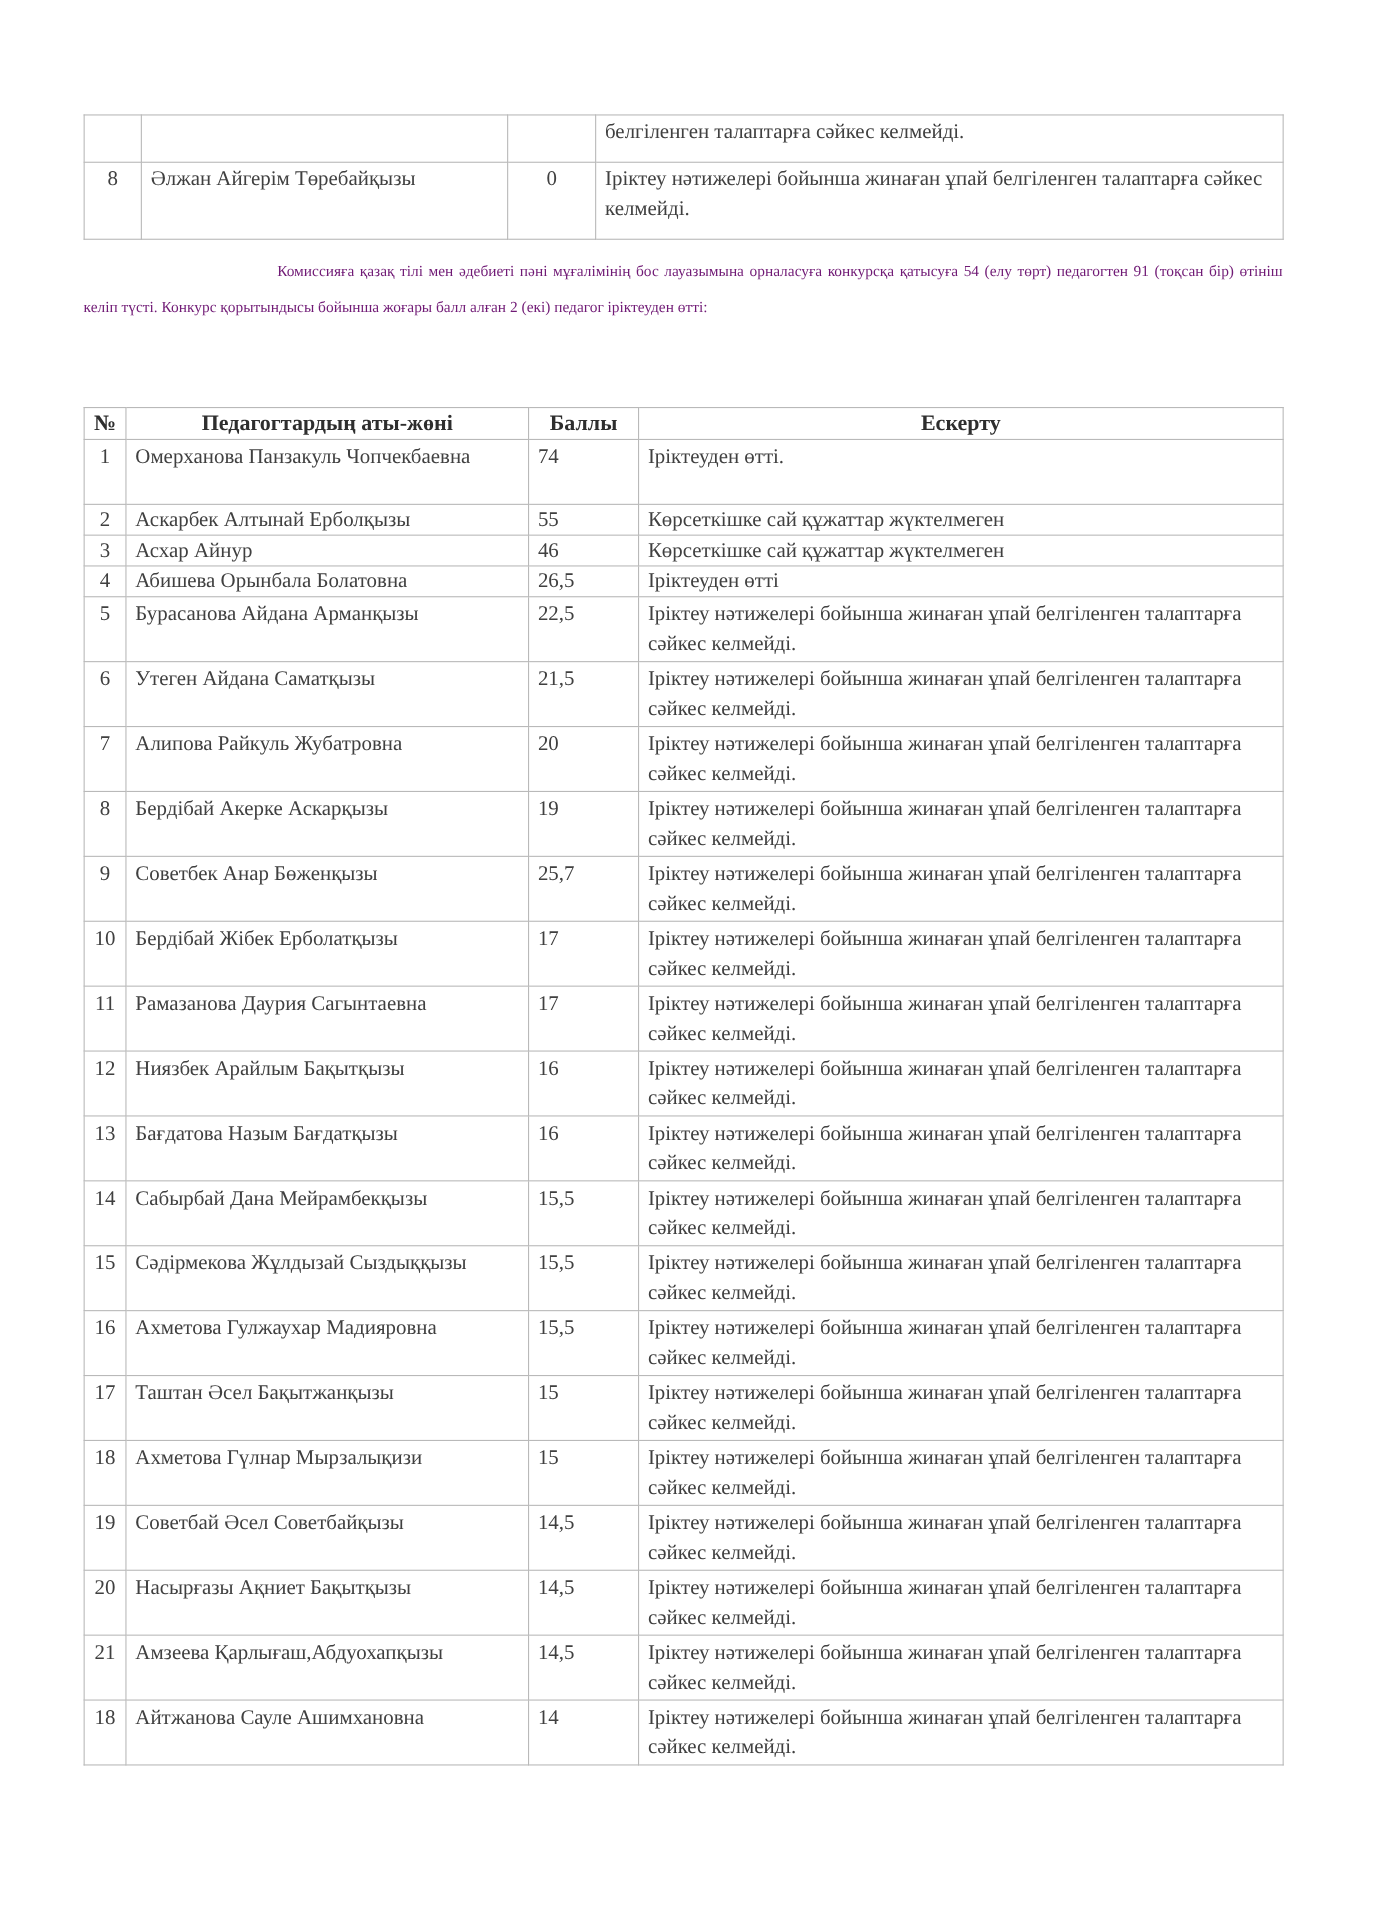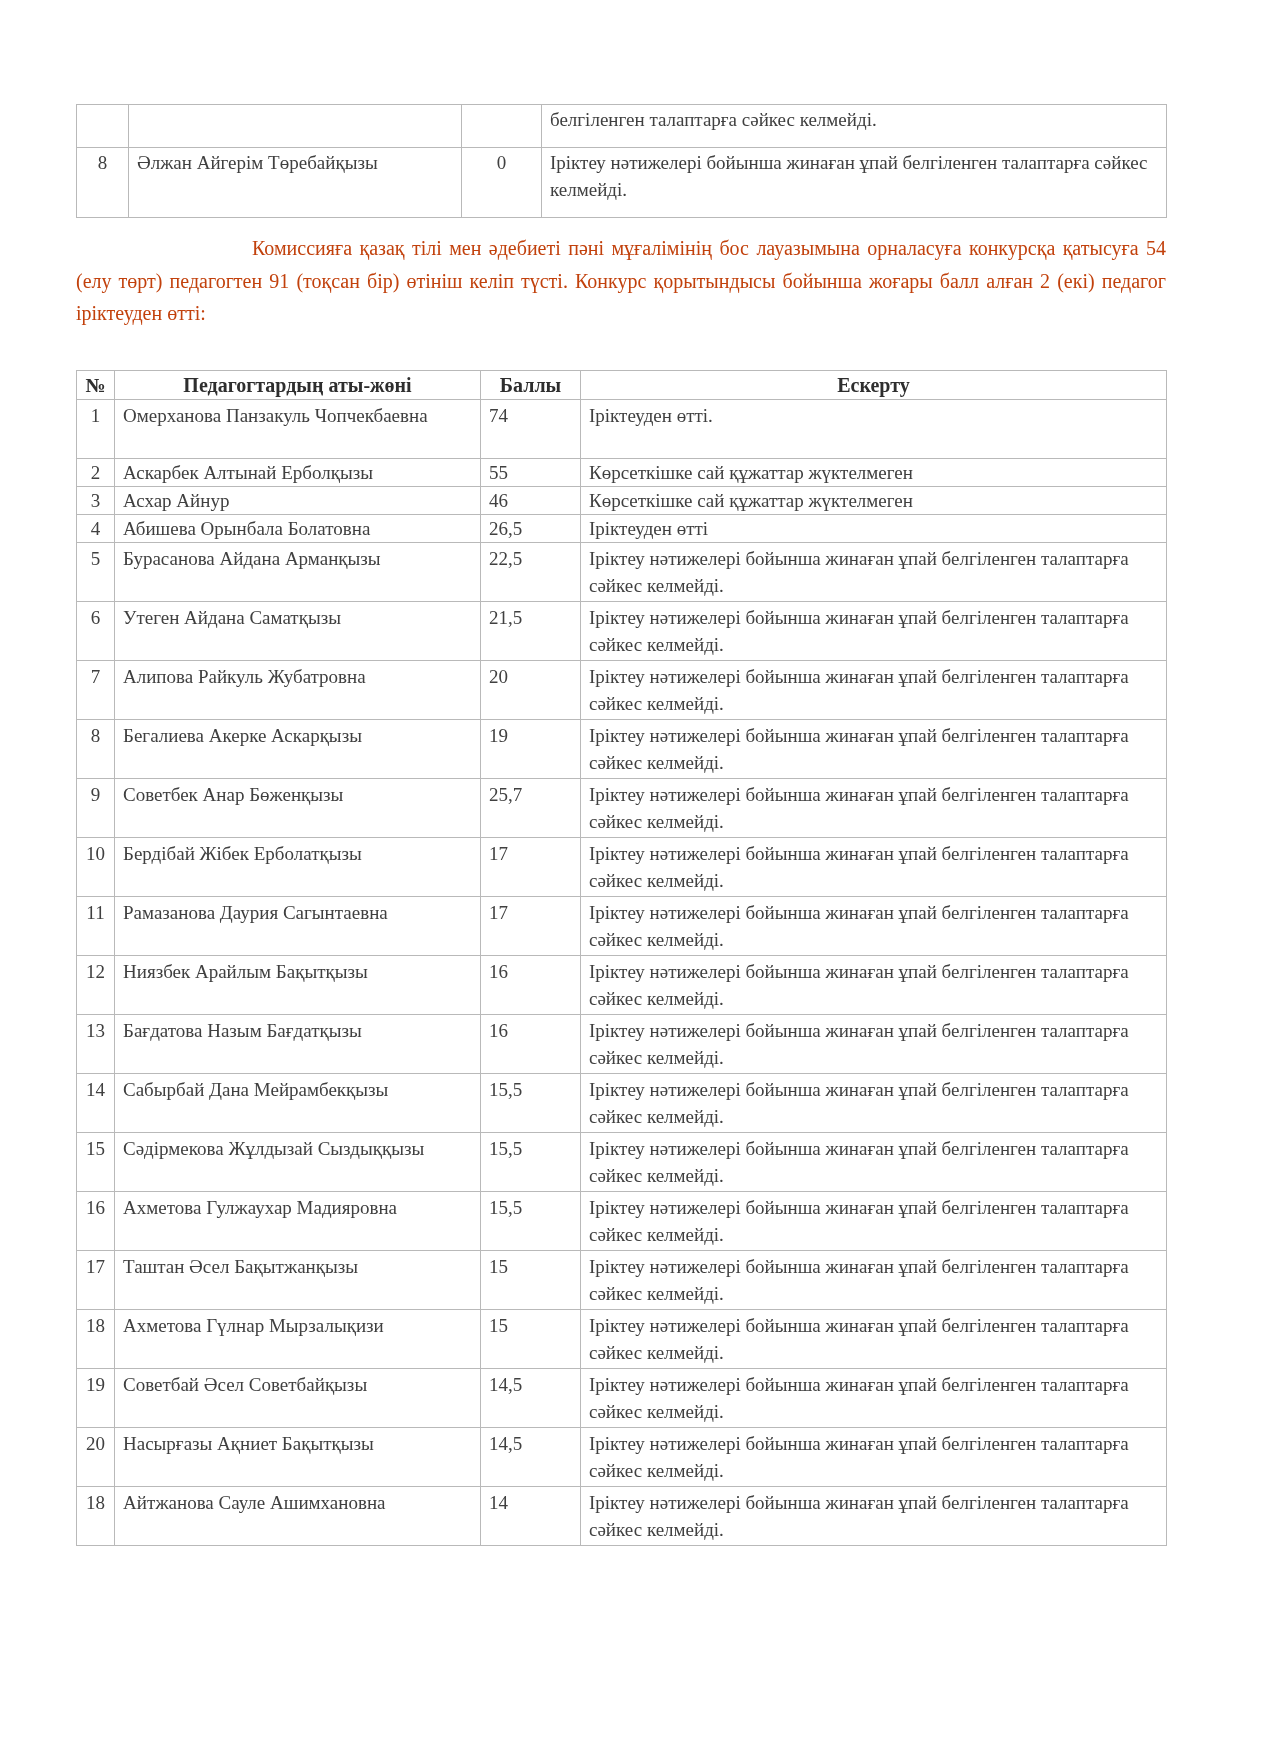--- a/index.html
+++ b/index.html
@@ -20,22 +20,22 @@
   }
   
   #table-prev { left: 76px; top: 104px; width: 1090px; }
   #table-prev td { padding-top: 1px; padding-bottom: 14px; }
   #table-prev td.num { text-align: center; }
   #table-prev td.score { text-align: center; }
 
   
   .para {
     position: absolute; left: 76px; top: 232px; width: 1090px;
-    font-size: 20px; line-height: 32.5px; text-align: justify;
-    color: #c2410c;
+    font-size: 14px; line-height: 32.5px; text-align: justify;
+    color: #701a75;
   }
   .para .indent { display: inline-block; width: 176px; }
 
   
   #table-main { left: 76px; top: 370px; width: 1090px; }
   #table-main th {
     font-weight: bold; font-size: 20px; line-height: 28px; text-align: center;
     color: #2e2e2e; padding: 0 4px;
   }
   #table-main td.num { text-align: center; padding: 0 2px; }
@@ -124,21 +124,21 @@
         <td class="note">Іріктеу нәтижелері бойынша жинаған ұпай белгіленген талаптарға сәйкес келмейді.</td>
       </tr>
       <tr class="two-line">
         <td class="num">7</td>
         <td class="name">Алипова Райкуль Жубатровна</td>
         <td class="score">20</td>
         <td class="note">Іріктеу нәтижелері бойынша жинаған ұпай белгіленген талаптарға сәйкес келмейді.</td>
       </tr>
       <tr class="two-line">
         <td class="num">8</td>
-        <td class="name">Бегалиева Акерке Аскарқызы</td>
+        <td class="name">Бердібай Акерке Аскарқызы</td>
         <td class="score">19</td>
         <td class="note">Іріктеу нәтижелері бойынша жинаған ұпай белгіленген талаптарға сәйкес келмейді.</td>
       </tr>
       <tr class="two-line">
         <td class="num">9</td>
         <td class="name">Советбек Анар Бөженқызы</td>
         <td class="score">25,7</td>
         <td class="note">Іріктеу нәтижелері бойынша жинаған ұпай белгіленген талаптарға сәйкес келмейді.</td>
       </tr>
       <tr class="two-line">
@@ -201,19 +201,25 @@
         <td class="score">14,5</td>
         <td class="note">Іріктеу нәтижелері бойынша жинаған ұпай белгіленген талаптарға сәйкес келмейді.</td>
       </tr>
       <tr class="two-line">
         <td class="num">20</td>
         <td class="name">Насырғазы Ақниет Бақытқызы</td>
         <td class="score">14,5</td>
         <td class="note">Іріктеу нәтижелері бойынша жинаған ұпай белгіленген талаптарға сәйкес келмейді.</td>
       </tr>
       <tr class="two-line">
+        <td class="num">21</td>
+        <td class="name">Амзеева Қарлығаш,Абдуохапқызы</td>
+        <td class="score">14,5</td>
+        <td class="note">Іріктеу нәтижелері бойынша жинаған ұпай белгіленген талаптарға сәйкес келмейді.</td>
+      </tr>
+      <tr class="two-line">
         <td class="num">18</td>
         <td class="name">Айтжанова Сауле Ашимхановна</td>
         <td class="score">14</td>
         <td class="note">Іріктеу нәтижелері бойынша жинаған ұпай белгіленген талаптарға сәйкес келмейді.</td>
       </tr>
     </tbody>
 </table>
 
 </body></html>

